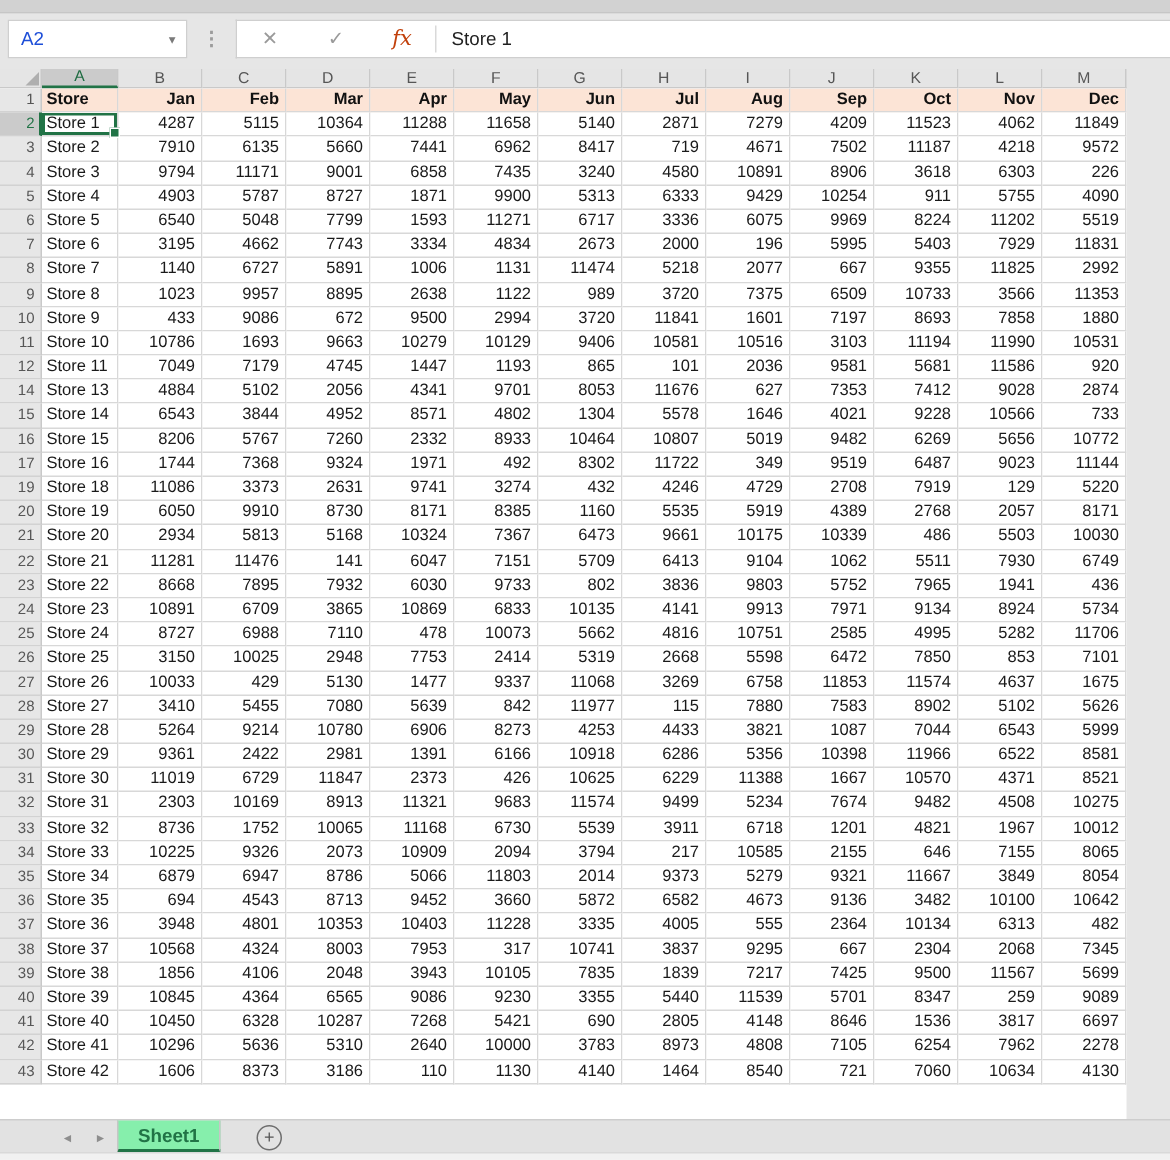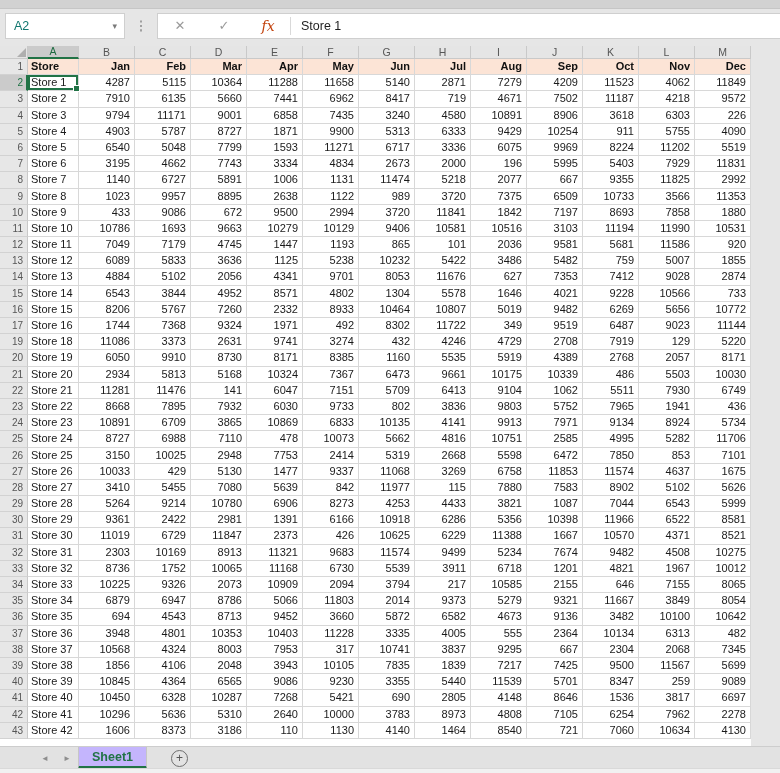--- a/index.html
+++ b/index.html
@@ -3,21 +3,21 @@
 <meta charset="utf-8">
 <style>
   html,body{margin:0;padding:0;}
   .app{position:relative;width:780px;height:773px;background:#E6E6E6;overflow:hidden;
        font-family:"Liberation Sans",sans-serif;-webkit-font-smoothing:antialiased;}
   
   .top-strip{position:absolute;top:0;left:0;right:0;height:8px;background:#D2D2D2;border-bottom:1px solid #C6C6C6;}
   
   .formula-row{position:absolute;top:9px;left:0;right:0;height:33px;background:#E6E6E6;display:flex;align-items:center;}
   .name-box{margin-left:5px;width:118px;height:24px;background:#FFFFFF;border:1px solid #CFCFCF;display:flex;align-items:center;}
-  .nb-text{flex:1;padding-left:8px;font-size:12.5px;color:#0f766e;}
+  .nb-text{flex:1;padding-left:8px;font-size:12.5px;color:#1d4ed8;}
   .nb-caret{color:#7A7A7A;font-size:9px;padding-right:7px;}
   .dots{width:32px;text-align:center;color:#9C9C9C;font-size:13px;font-weight:bold;}
   .fx-panel{flex:1;height:24px;background:#FFFFFF;border:1px solid #CFCFCF;border-right:none;display:flex;align-items:center;}
   .icon-x{width:44px;text-align:center;color:#9A9A9A;font-size:13px;}
   .icon-check{width:44px;text-align:center;color:#9A9A9A;font-size:13px;}
   .icon-fx{width:44px;text-align:center;color:#c2410c;font-size:14px;font-style:italic;font-family:"DejaVu Serif",serif;}
   .fx-divider{width:1px;height:18px;background:#D9D9D9;}
   .formula-text{padding-left:10px;font-size:12.5px;color:#1F1F1F;}
   
   .col-headers{position:absolute;top:46px;left:0;height:13px;display:flex;}
@@ -37,21 +37,21 @@
         font-size:11px;color:#1A1A1A;line-height:15px;white-space:nowrap;overflow:hidden;}
   .cell.store{width:51px;padding-left:3px;}
   .cell.num{width:56px;text-align:right;padding-right:4px;}
   .row.hdr .cell{background:#FCE4D6;font-weight:bold;color:#111111;}
   .cell.selected{position:relative;z-index:3;overflow:visible;box-shadow:inset 0 0 0 2px #217346;}
   .cell.selected::after{content:"";position:absolute;right:-2px;bottom:-2px;width:5px;height:5px;background:#217346;border:1px solid #FFFFFF;}
   
   .tab-bar{position:absolute;top:746px;left:0;right:0;height:22px;background:#E2E2E2;border-top:1px solid #CDCDCD;display:flex;align-items:stretch;}
   .tab-spacer{width:34px;}
   .nav-arrow{width:22px;display:flex;align-items:center;justify-content:center;color:#8E8E8E;font-size:8px;}
-  .sheet-tab{background:#c4b5fd;border-left:1px solid #C6C6C6;border-right:1px solid #C6C6C6;border-bottom:3px solid #217346;
+  .sheet-tab{background:#86efac;border-left:1px solid #C6C6C6;border-right:1px solid #C6C6C6;border-bottom:3px solid #217346;
              display:flex;align-items:center;padding:0 13px;font-weight:bold;font-size:12.5px;color:#217346;}
   .plus-btn{align-self:center;margin-left:24px;width:15px;height:15px;border:1px solid #6E6E6E;border-radius:50%;
             color:#555555;display:flex;align-items:center;justify-content:center;font-size:12px;line-height:1;}
   .bottom-strip{position:absolute;top:768px;left:0;right:0;height:5px;background:#F1F1F1;border-top:1px solid #D9D9D9;}
 </style>
 </head>
 <body>
 
 <div class="app">
   <div class="top-strip"></div>
@@ -237,21 +237,21 @@
       <div class="row">
         <div class="gut">10</div>
         <div class="cell store">Store 9</div>
         <div class="cell num">433</div>
         <div class="cell num">9086</div>
         <div class="cell num">672</div>
         <div class="cell num">9500</div>
         <div class="cell num">2994</div>
         <div class="cell num">3720</div>
         <div class="cell num">11841</div>
-        <div class="cell num">1842</div>
+        <div class="cell num">1601</div>
         <div class="cell num">7197</div>
         <div class="cell num">8693</div>
         <div class="cell num">7858</div>
         <div class="cell num">1880</div>
       </div>
       <div class="row">
         <div class="gut">11</div>
         <div class="cell store">Store 10</div>
         <div class="cell num">10786</div>
         <div class="cell num">1693</div>
@@ -276,36 +276,20 @@
         <div class="cell num">1193</div>
         <div class="cell num">865</div>
         <div class="cell num">101</div>
         <div class="cell num">2036</div>
         <div class="cell num">9581</div>
         <div class="cell num">5681</div>
         <div class="cell num">11586</div>
         <div class="cell num">920</div>
       </div>
       <div class="row">
-        <div class="gut">13</div>
-        <div class="cell store">Store 12</div>
-        <div class="cell num">6089</div>
-        <div class="cell num">5833</div>
-        <div class="cell num">3636</div>
-        <div class="cell num">1125</div>
-        <div class="cell num">5238</div>
-        <div class="cell num">10232</div>
-        <div class="cell num">5422</div>
-        <div class="cell num">3486</div>
-        <div class="cell num">5482</div>
-        <div class="cell num">759</div>
-        <div class="cell num">5007</div>
-        <div class="cell num">1855</div>
-      </div>
-      <div class="row">
         <div class="gut">14</div>
         <div class="cell store">Store 13</div>
         <div class="cell num">4884</div>
         <div class="cell num">5102</div>
         <div class="cell num">2056</div>
         <div class="cell num">4341</div>
         <div class="cell num">9701</div>
         <div class="cell num">8053</div>
         <div class="cell num">11676</div>
         <div class="cell num">627</div>

